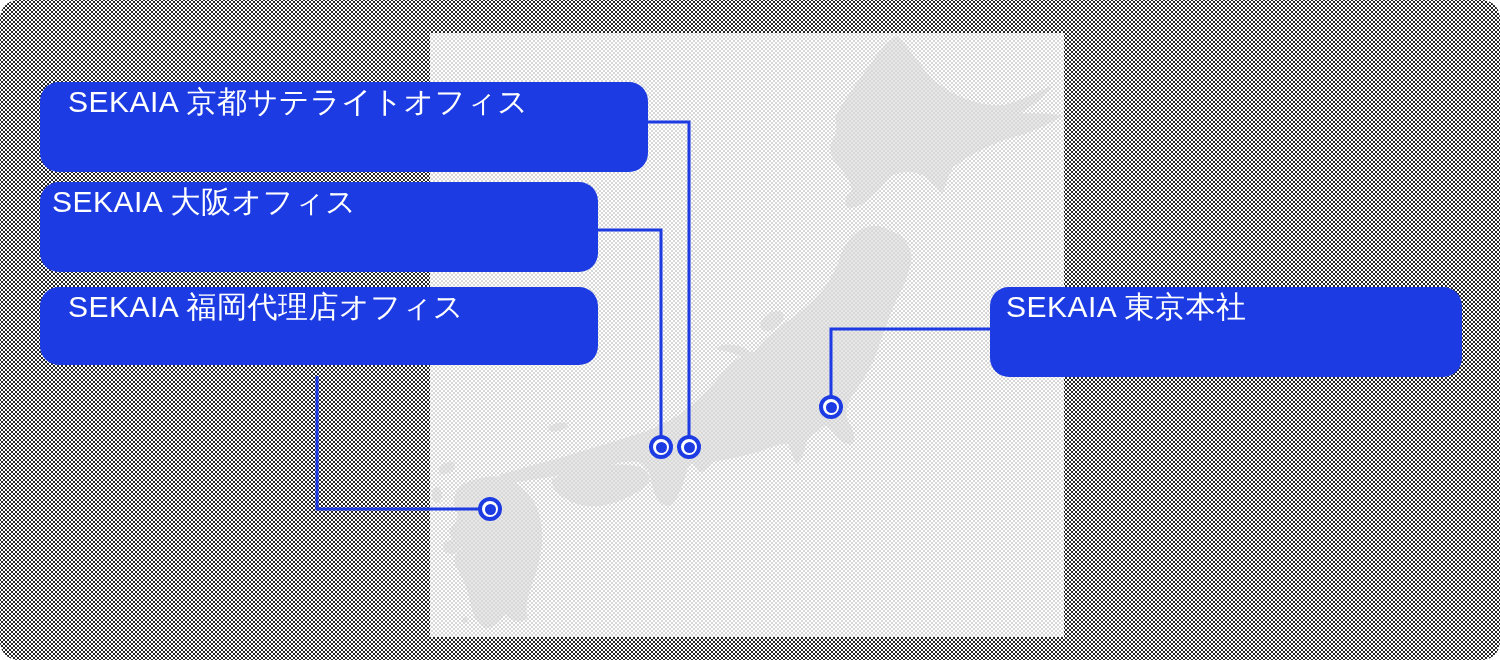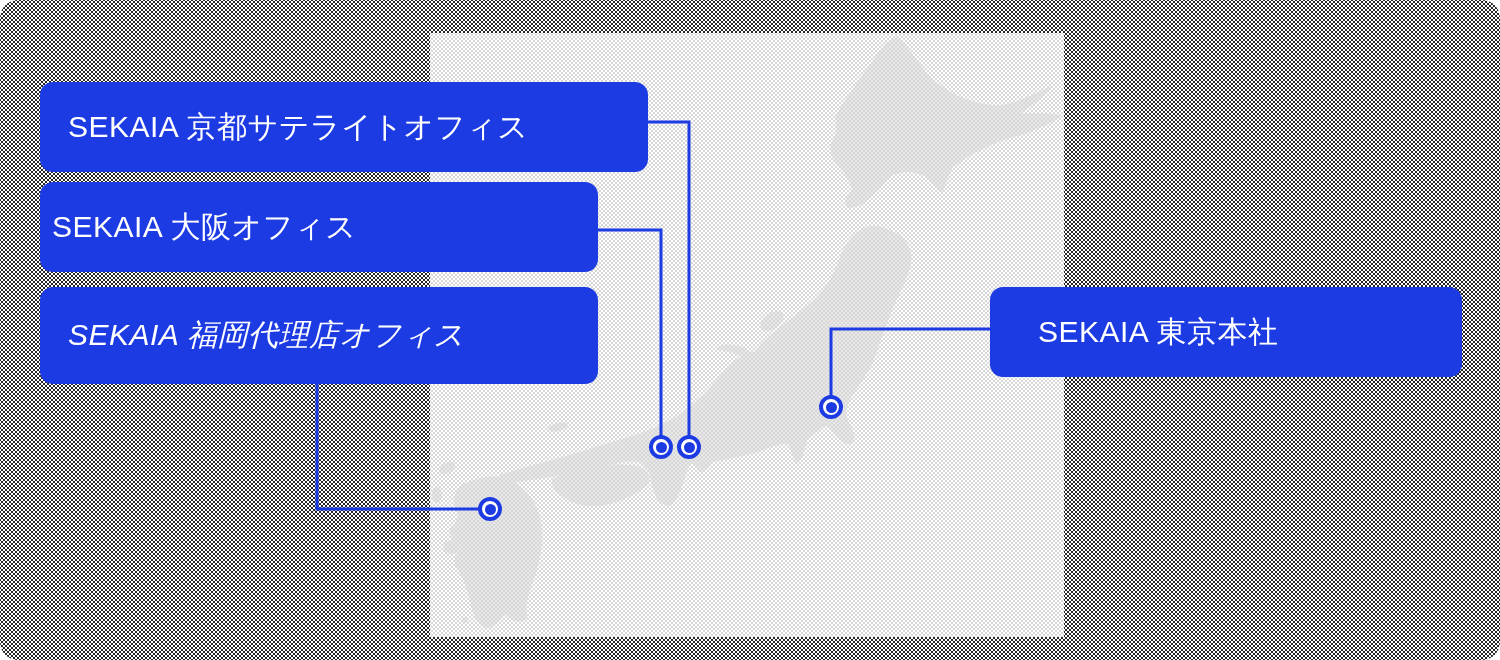--- a/index.html
+++ b/index.html
@@ -68,24 +68,23 @@
     fill: none;
     stroke: var(--accent, #1d3be3);
     stroke-width: 3;
   }
 
   
   .office-label {
     position: absolute;
     z-index: 4;
     display: flex;
-    align-items: center;
     box-sizing: border-box;
     background: var(--accent, #1d3be3);
-    border-radius: 13px;
+    border-radius: 19px;
     color: var(--label-text, #ffffff);
     font-size: 30px;
     letter-spacing: 0.5px;
     cursor: default;
   }
   .office-label .office-label-text {
     white-space: nowrap;
   }
 
   
@@ -181,27 +180,27 @@
     <span class="office-dot-core"></span>
   </div>
 
   <div class="office-label" style="left: 40px; top: 182px; width: 558px; height: 90px; padding-left: 12px;">
     <span class="office-label-text">SEKAIA 大阪オフィス</span>
   </div>
   <div class="office-dot" style="left: 661px; top: 447px;">
     <span class="office-dot-core"></span>
   </div>
 
-  <div class="office-label" style="left: 40px; top: 287px; width: 558px; height: 97px; padding-left: 28px; font-style: italic;">
+  <div class="office-label" style="left: 40px; top: 287px; width: 558px; height: 78px; padding-left: 28px;">
     <span class="office-label-text">SEKAIA 福岡代理店オフィス</span>
   </div>
   <div class="office-dot" style="left: 490px; top: 509px;">
     <span class="office-dot-core"></span>
   </div>
 
-  <div class="office-label" style="left: 990px; top: 287px; width: 472px; height: 90px; padding-left: 48px;">
+  <div class="office-label" style="left: 990px; top: 287px; width: 472px; height: 90px; padding-left: 16px;">
     <span class="office-label-text">SEKAIA 東京本社</span>
   </div>
   <div class="office-dot" style="left: 831px; top: 407px;">
     <span class="office-dot-core"></span>
   </div>
 </div>
 </div>
 
 </body></html>

